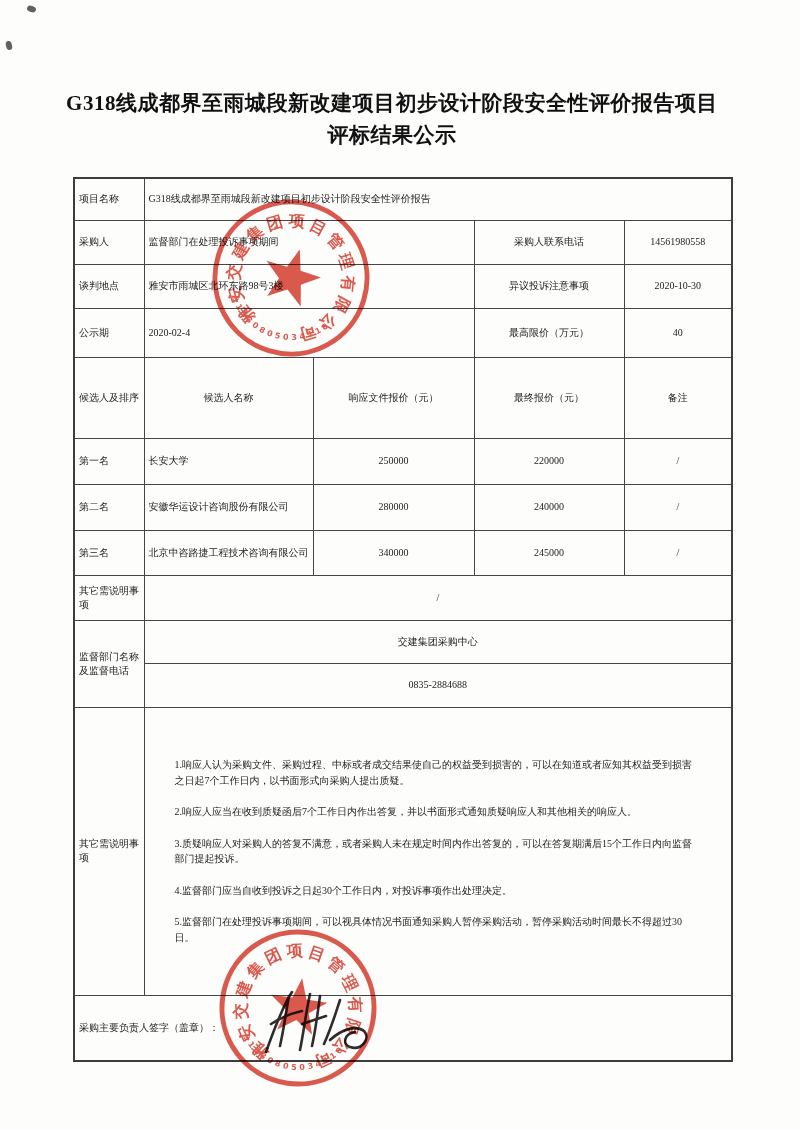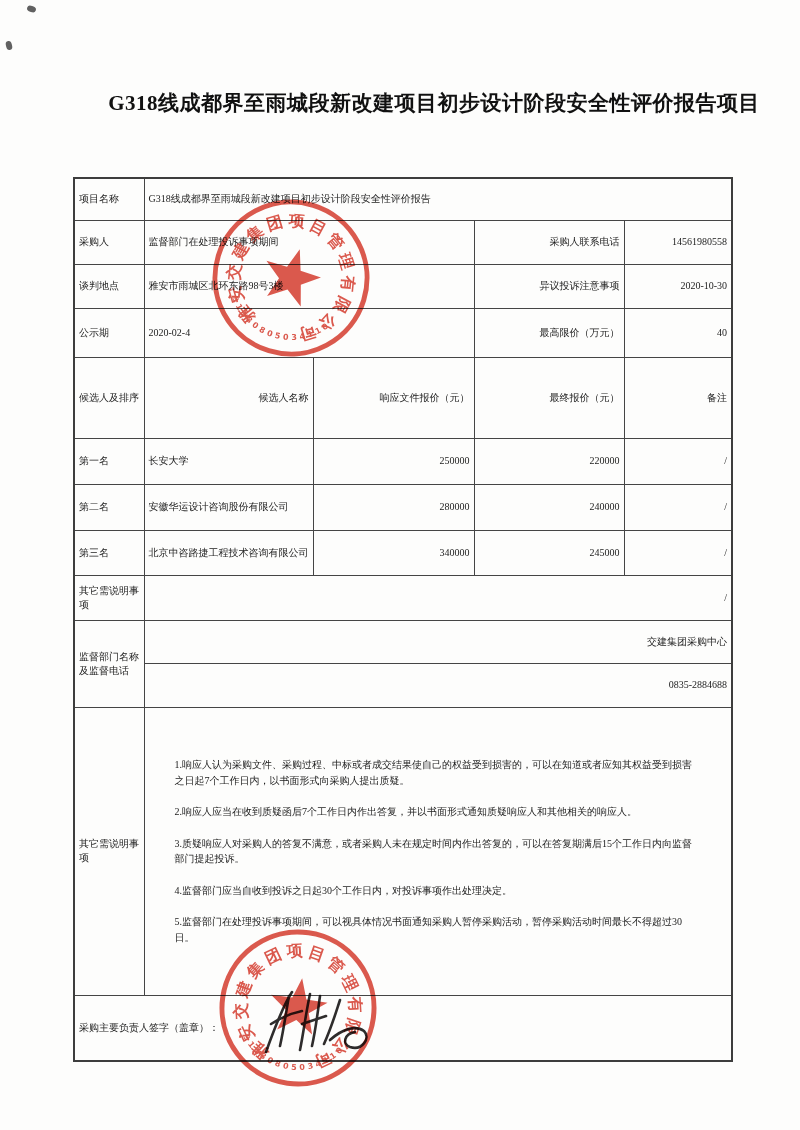--- a/index.html
+++ b/index.html
@@ -5,38 +5,38 @@
   html,body{margin:0;padding:0;background:#e8e8e8;}
   .page{
     position:relative;
     width:800px;height:1130px;
     background:#fdfdfc;
     overflow:hidden;
     font-family:"Liberation Serif","DejaVu Serif",serif;
     color:#1c1c1c;
   }
   .doc-title{
-    position:absolute;top:88px;left:40px;right:40px;
-    text-align:right;font-size:21px;font-weight:bold;
+    position:absolute;top:88px;left:40px;right:56px;
+    text-align:center;font-size:21px;font-weight:bold;
     line-height:1.5;letter-spacing:.5px;color:#111;
   }
   table.main{
     position:absolute;left:73px;top:177px;
     width:658px;border-collapse:collapse;table-layout:fixed;
   }
   table.main td{
     border:1.5px solid #454545;
     vertical-align:middle;
     font-size:10px;line-height:1.4;
     padding:8px 4px;
     word-break:break-all;
   }
   table.main{border:2px solid #3d3d3d;}
   td.lbl{padding-left:5px;}
-  td.ctr{text-align:right;}
+  td.ctr{text-align:center;}
   td.val{padding-left:7px;}
   .objection-text{padding:4px 10px;}
   .objection-text p{margin:16px;line-height:1.55;}
   .sig-cell{padding-left:6px;}
   
   .seal{position:absolute;mix-blend-mode:multiply;opacity:.84;pointer-events:none;}
   .seal-top{left:176px;top:163px;}
   .seal-bottom{left:181px;top:891px;}
   .signature{position:absolute;left:256px;top:986px;mix-blend-mode:multiply;pointer-events:none;}
   .speck{position:absolute;background:#3a3a3a;border-radius:45%;opacity:.8;}
@@ -46,20 +46,21 @@
 </head>
 <body>
 
 <div class="page">
 
   <div class="speck speck-1"></div>
   <div class="speck speck-2"></div>
 
   <div class="doc-title">
     <div>G318线成都界至雨城段新改建项目初步设计阶段安全性评价报告项目</div>
+    <div>评标结果公示</div>
   </div>
 
   <table class="main">
     <colgroup>
       <col style="width:70px">
         <col style="width:169px">
         <col style="width:161px">
         <col style="width:150px">
         <col style="width:108px">
     </colgroup>

